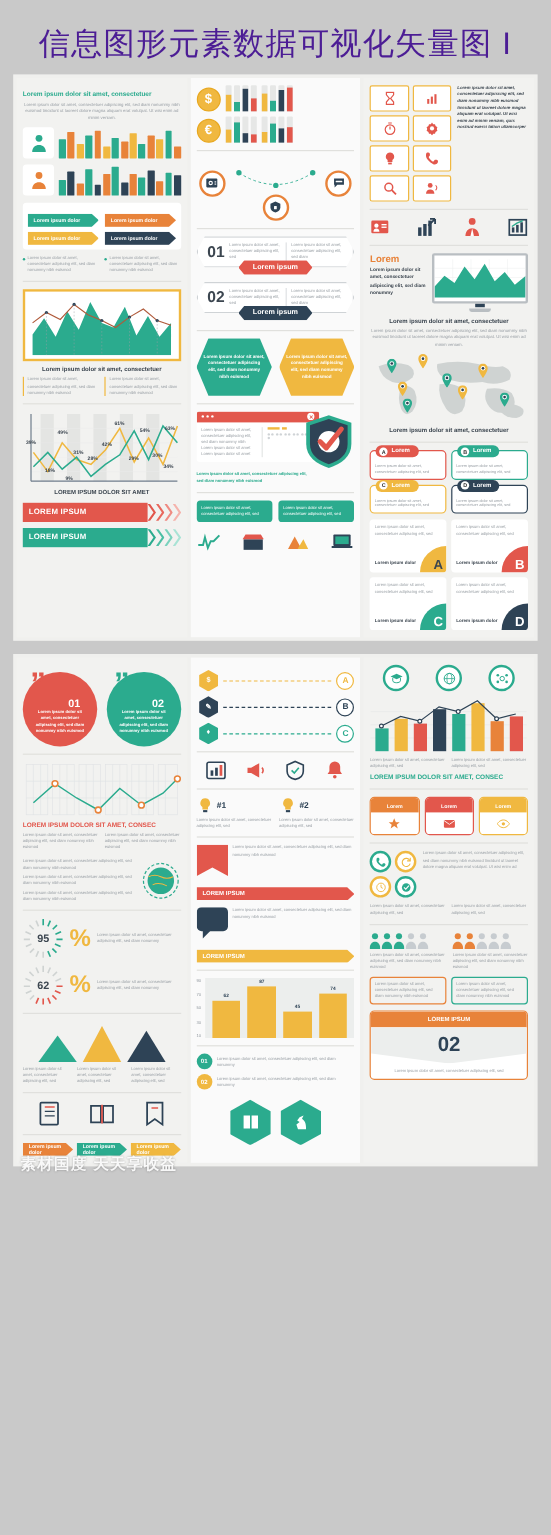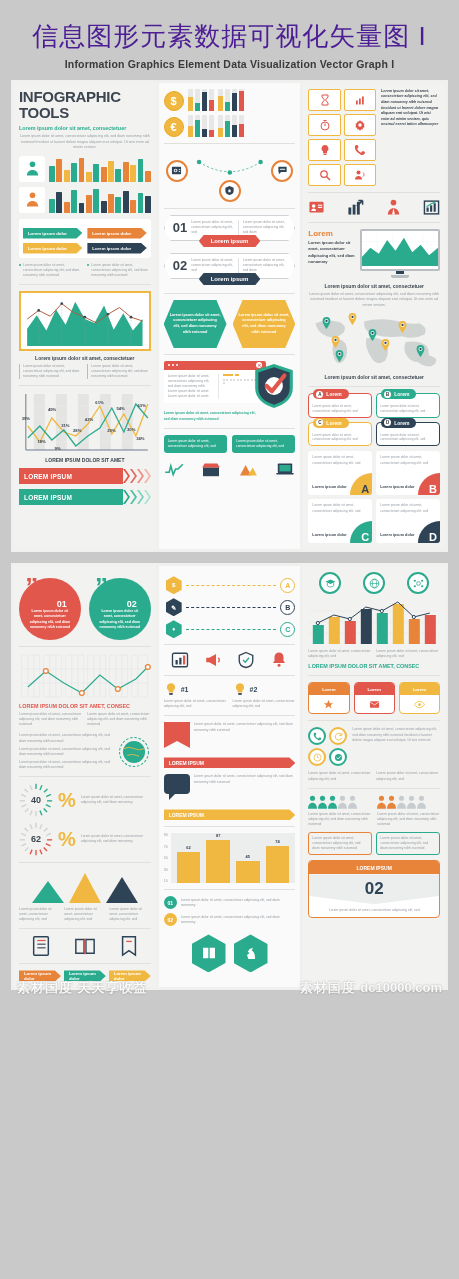--- a/index.html
+++ b/index.html
@@ -225,27 +225,25 @@
   }
   .wm-left { left: 6px; }
   .wm-right { right: 6px; }
   .wm-right .dom { font-family: "Liberation Sans", sans-serif; letter-spacing: 0; }
 </style>
 </head>
 <body>
 
 <div class="page-header">
   <div class="title-cn">信息图形元素数据可视化矢量图 I</div>
-  <div class="title-en">Information Graphics Element Data Visualization Vector Graph I</div>
 </div>
 
 <div class="poster">
 
   <div class="col">
-    <div class="t-h1">INFOGRAPHIC TOOLS</div>
     <div class="t-sub">Lorem ipsum dolor sit amet, consectetuer</div>
     <div class="t-body">Lorem ipsum dolor sit amet, consectetuer adipiscing elit, sed diam nonummy nibh euismod tincidunt ut laoreet dolore magna aliquam erat volutpat. Ut wisi enim ad minim veniam.</div>
 
     <div class="person-row">
       <div class="person-box">
         <svg viewBox="0 0 24 24">
             <circle cx="12" cy="6" r="4" fill="#2bab8e"></circle>
             <path d="M4 22c0-5 3.6-8 8-8s8 3 8 8z" fill="#2bab8e"></path>
           </svg>
       </div>
@@ -926,21 +924,21 @@
             <line x1="20" y1="39" x2="20" y2="33"></line>
               <line x1="13" y1="38" x2="15.4" y2="32.5"></line>
               <line x1="7" y1="34" x2="11" y2="30"></line>
             <line x1="3" y1="28" x2="8.5" y2="25.5"></line>
               <line x1="1" y1="21" x2="7" y2="21"></line>
               <line x1="2.6" y1="13.5" x2="8" y2="16"></line>
             <line x1="6.5" y1="7" x2="10.6" y2="11"></line>
               <line x1="13" y1="2.6" x2="15.4" y2="8.2"></line>
           </g>
         </svg>
-        <div class="val">40</div>
+        <div class="val">95</div>
       </div>
       <div class="pctsign">%</div>
       <div class="t-mini" style="flex:1">Lorem ipsum dolor sit amet, consectetuer adipiscing elit, sed diam nonummy</div>
     </div>
     <div class="gauge-row">
       <div class="gauge">
         <svg viewBox="0 0 40 40" style="width:100%;height:100%">
           <g stroke="#e2574c" stroke-width="1.6">
             <line x1="20" y1="39" x2="20" y2="33"></line>
               <line x1="27" y1="38" x2="24.6" y2="32.5"></line>
@@ -1338,17 +1336,13 @@
         <div class="head bg-org">LOREM IPSUM</div>
         <div class="big">02</div>
         <div class="ft">Lorem ipsum dolor sit amet, consectetuer adipiscing elit, sed</div>
       </div>
     </div>
   </div>
 </div>
 
 <div class="footer">
   <div class="wm-left">素材国度 天天享收益</div>
-  <div class="wm-right">
-    <span>素材国度</span>
-    <span class="dom">dc10000.com</span>
-  </div>
 </div>
 
 </body></html>

